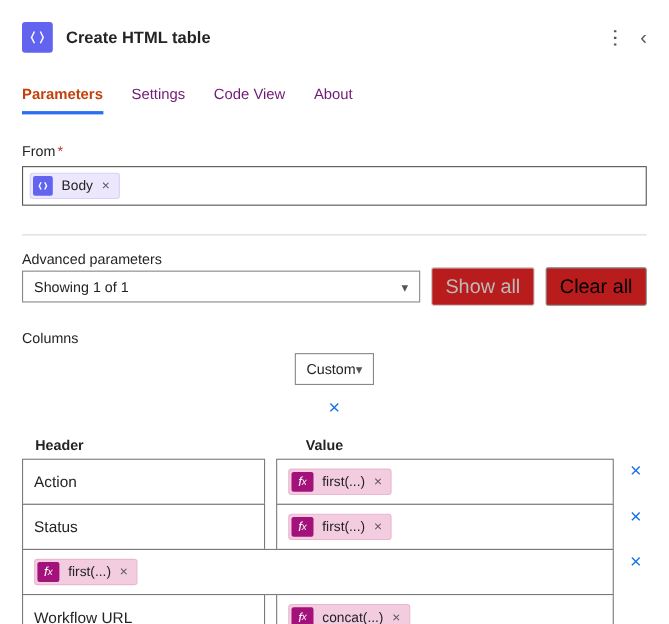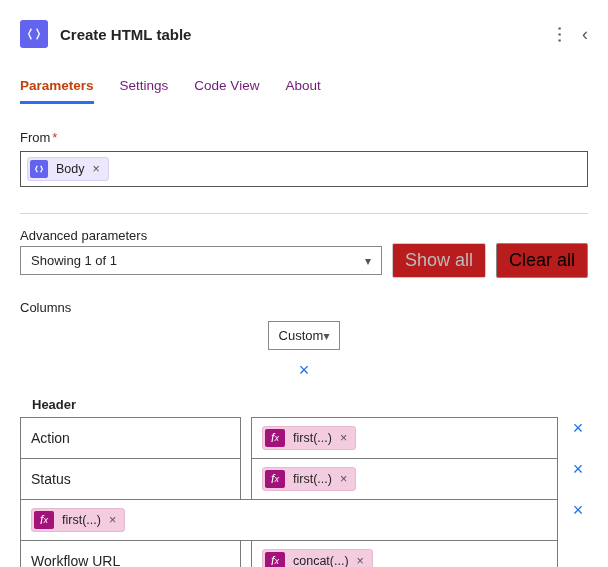--- a/index.html
+++ b/index.html
@@ -202,20 +202,21 @@
 <div class="columns-select-row">
   <div class="select-columns">
     <span>Custom</span>
     <span class="chev">▾</span>
   </div>
   <span class="blue-x">×</span>
 </div>
 
 <div class="cols-header">
   <div class="h1">Header</div>
+  <div class="h2">Value</div>
 </div>
 
 <div class="cols-grid" id="cols-grid">
     <div class="col-row">
       <div class="cell header-cell">Action</div>
       <div class="cell value-cell">
         <span class="fx-token">
           <span class="fx">f<span style="font-size:9px;">x</span></span>
           <span>first(...)</span>
           <span class="x">×</span>

